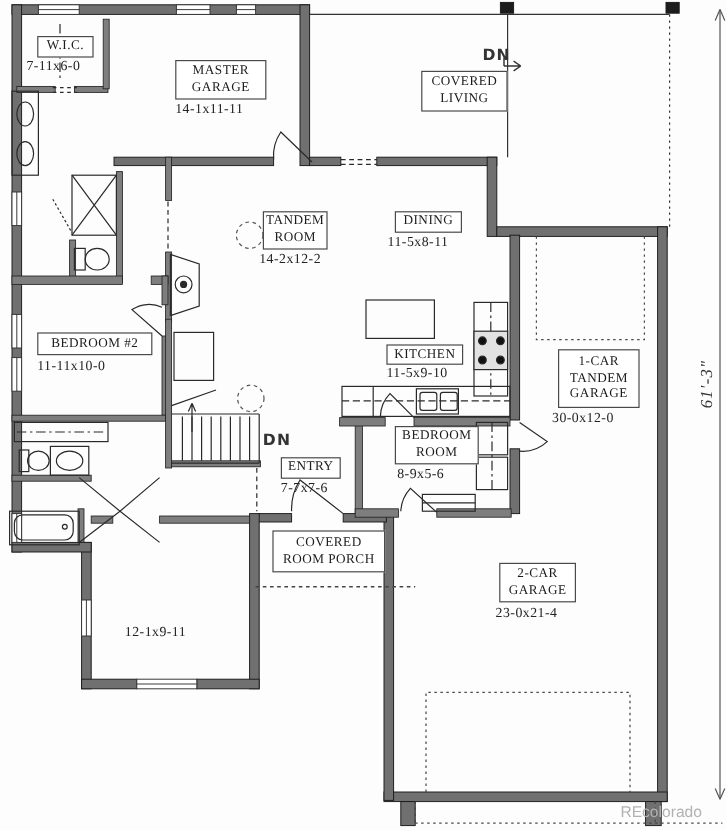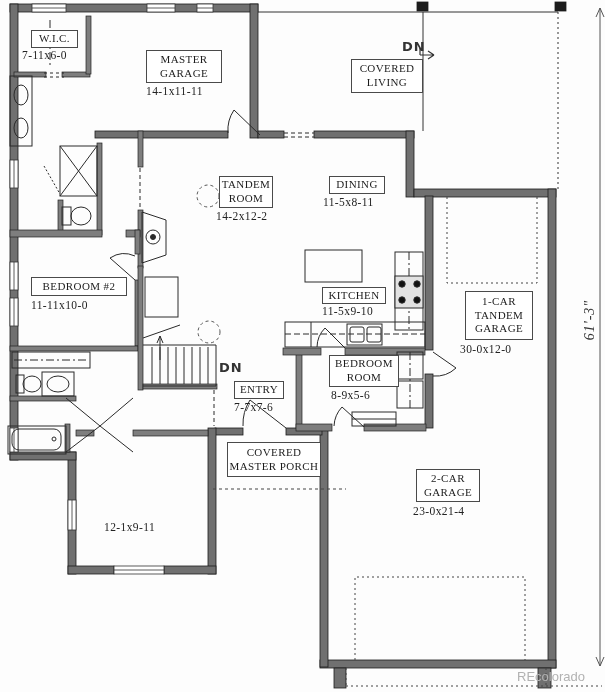--- a/index.html
+++ b/index.html
@@ -252,21 +252,21 @@
 </div>
 <div class="dims" style="left:331px;top:389px;width:64px">8-9x5-6</div>
 
 <div class="lbl" style="left:234px;top:381px;width:48px;height:16px">
   <span>ENTRY</span>
 </div>
 <div class="dims" style="left:234px;top:401px;width:48px">7-7x7-6</div>
 
 <div class="lbl" style="left:227px;top:442px;width:92px;height:33px">
   <span>COVERED</span>
-  <span>MASTER PORCH</span>
+  <span>ROOM PORCH</span>
 </div>
 
 <div class="dims" style="left:104px;top:521px;width:97px">12-1x9-11</div>
 
 <div class="lbl" style="left:416px;top:469px;width:62px;height:31px">
   <span>2-CAR</span>
   <span>GARAGE</span>
 </div>
 <div class="dims" style="left:413px;top:505px;width:68px">23-0x21-4</div>
 

